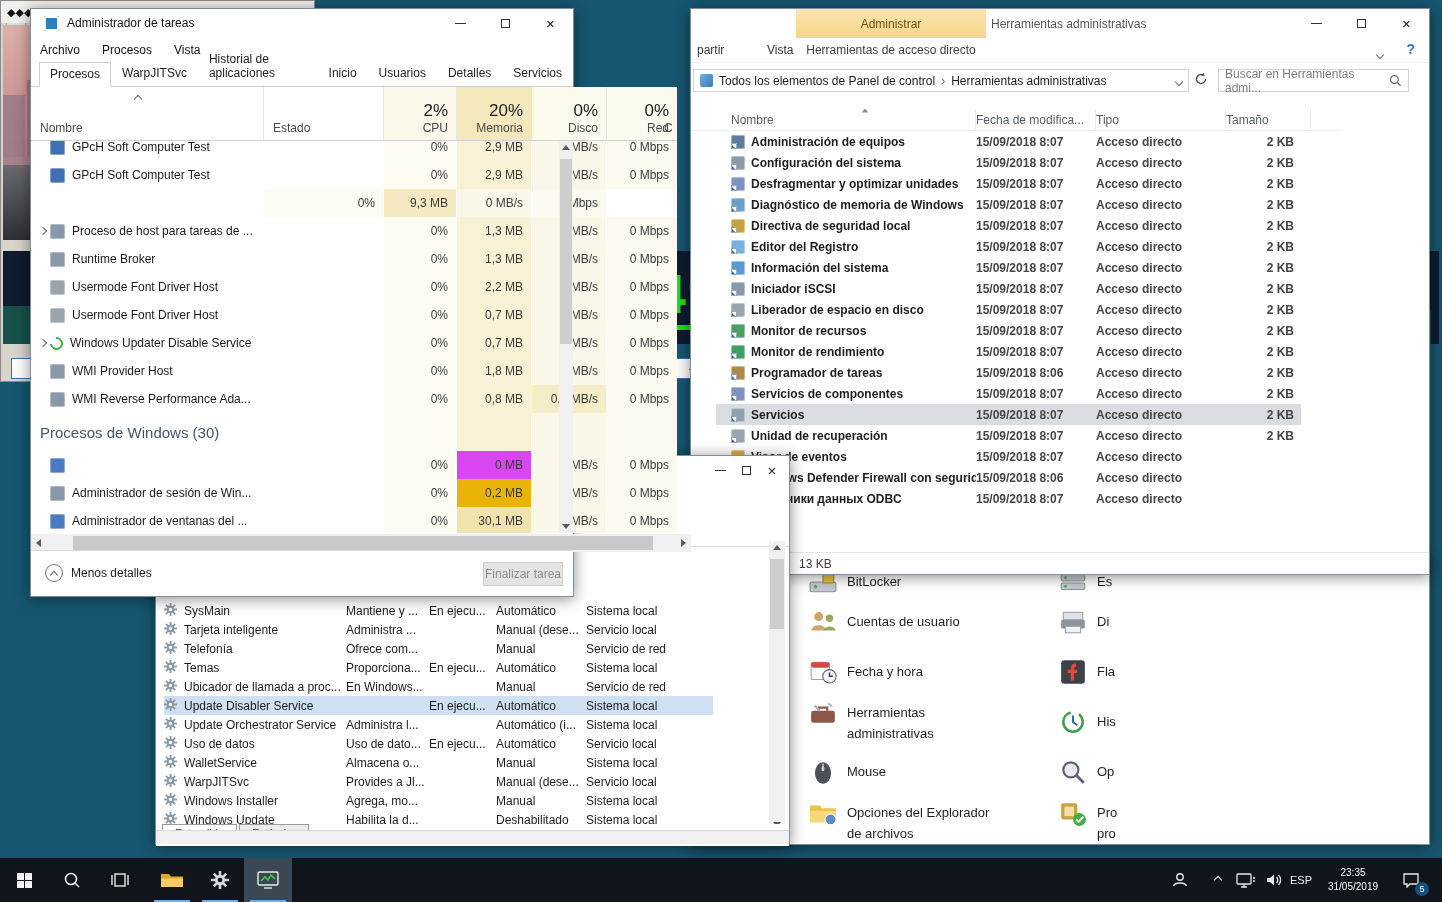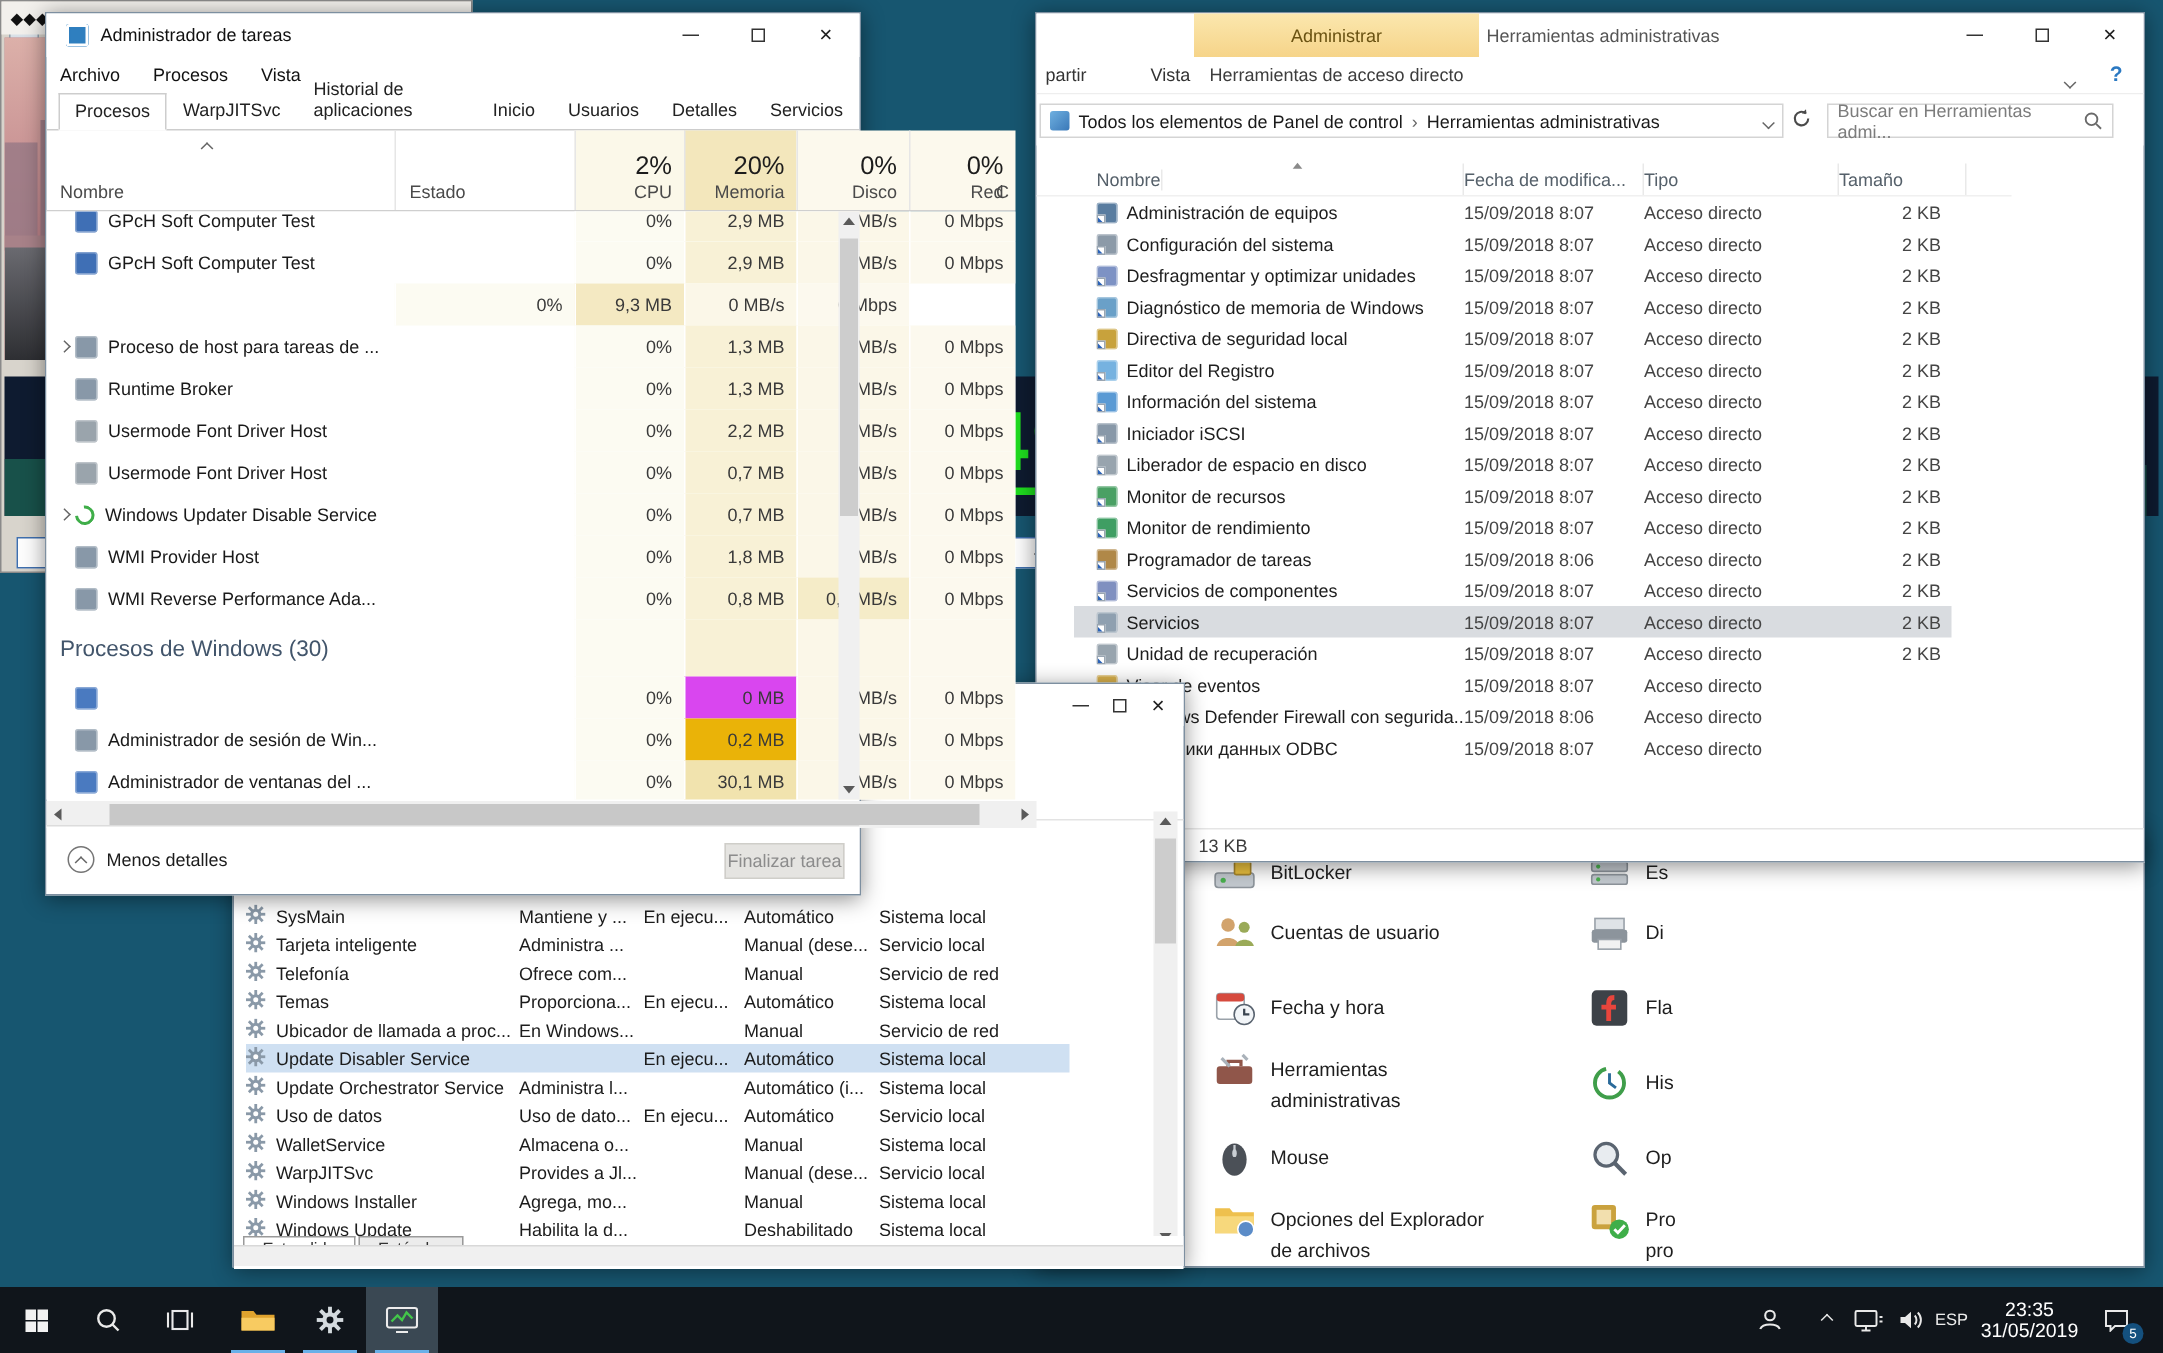--- a/index.html
+++ b/index.html
@@ -92,21 +92,21 @@
   .addr-box{position:absolute;left:2px;top:6px;width:496px;height:23px;border:1px solid #d4d4d4;display:flex;align-items:center;gap:6px;padding:0 6px;color:#1a1a1a;}
   .addr-ic{width:13px;height:13px;background:linear-gradient(135deg,#6fb0e0,#3a78b8);border-radius:2px;flex:none;}
   .addr-sep{color:#666;}
   .addr-dd{margin-left:auto;}
   .addr-refresh{position:absolute;left:503px;top:9px;}
   .ex-search{position:absolute;left:527px;top:6px;width:191px;height:23px;border:1px solid #d4d4d4;display:flex;align-items:center;padding:0 6px;color:#7c7c7c;}
   .ex-search svg{margin-left:auto;}
   .ex-heads{position:absolute;top:100px;left:0;width:650px;height:22px;display:grid;grid-template-columns:245px 120px 130px 85px;padding-left:40px;font-size:12px;color:#55606a;border-bottom:1px solid #f0f0f0;}
   .ex-heads span{display:flex;align-items:center;border-right:1px solid #e9e9e9;padding-left:0;position:relative;}
   .ex-heads .srt{position:absolute;left:130px;top:-1px;border-bottom-color:#8a8a8a;transform:scale(.8);}
-  #file-list{position:absolute;top:122px;left:0;width:740px;}
+  #file-list{position:absolute;top:122px;left:0;width:740px;font-weight:bold;}
   .ex-row{display:grid;grid-template-columns:245px 120px 130px 70px;height:21px;margin-left:25px;width:585px;padding-left:15px;align-items:center;font-size:12px;color:#1e1e1e;}
   .ex-row.sel{background:#d9dce0;}
   .ex-row .fname{display:flex;align-items:center;overflow:hidden;white-space:nowrap;}
   .ex-row .fdate,.ex-row .ftype{color:#454545;overflow:hidden;white-space:nowrap;}
   .ex-row .fsize{text-align:right;padding-right:2px;color:#454545;}
   .fi{position:relative;width:14px;height:14px;border-radius:2px;margin-right:6px;flex:none;box-shadow:inset 0 0 0 1px rgba(255,255,255,.4);}
   .lnk{position:absolute;left:0;bottom:0;width:6px;height:6px;background:#fff;border:1px solid #9aa6b2;}
   .lnk::after{content:'';position:absolute;left:0;bottom:0;border-left:3px solid #2a62b8;border-top:3px solid transparent;}
   .ex-status{position:absolute;bottom:0;left:0;right:0;height:22px;border-top:1px solid #e5e5e5;background:#fff;display:flex;align-items:center;padding-left:108px;color:#3c3c3c;}
 
@@ -147,21 +147,21 @@
 
   
   #taskbar{position:absolute;left:0;bottom:0;width:1442px;height:44px;background:#10151b;z-index:100;}
   .tb-btn{position:absolute;top:0;width:48px;height:44px;display:flex;align-items:center;justify-content:center;}
   .tb-btn.open::after{content:'';position:absolute;left:6px;right:6px;bottom:0;height:2px;background:#6ab0e8;}
   .tb-btn.active{background:#3a4853;}
   .winlogo{display:grid;grid-template-columns:7px 7px;grid-template-rows:7px 7px;gap:1px;}
   .winlogo i{background:#f2f2f2;}
   .tray-item{position:absolute;top:0;width:28px;height:44px;display:flex;align-items:center;justify-content:center;color:#ececec;}
   .tray-item.lang{width:30px;font-size:11px;}
-  .tray-clock{position:absolute;top:0;left:1316px;width:74px;height:44px;display:flex;flex-direction:column;align-items:center;justify-content:center;color:#fff;font-size:13px;line-height:14px;}
+  .tray-clock{position:absolute;top:0;left:1316px;width:74px;height:44px;display:flex;flex-direction:column;align-items:center;justify-content:center;color:#fff;font-size:10px;line-height:14px;}
   .badge{position:absolute;right:1px;bottom:6px;width:14px;height:14px;border-radius:50%;background:#14507e;color:#fff;font-size:9px;display:flex;align-items:center;justify-content:center;}
 </style>
 </head>
 <body>
 
 <div class="dicon" style="left:2px;top:14px;width:28px;">
   <div class="bin-lid"></div>
   <div class="bin-body"></div>
   <div class="dlabel">
       <div>Pap</div>

